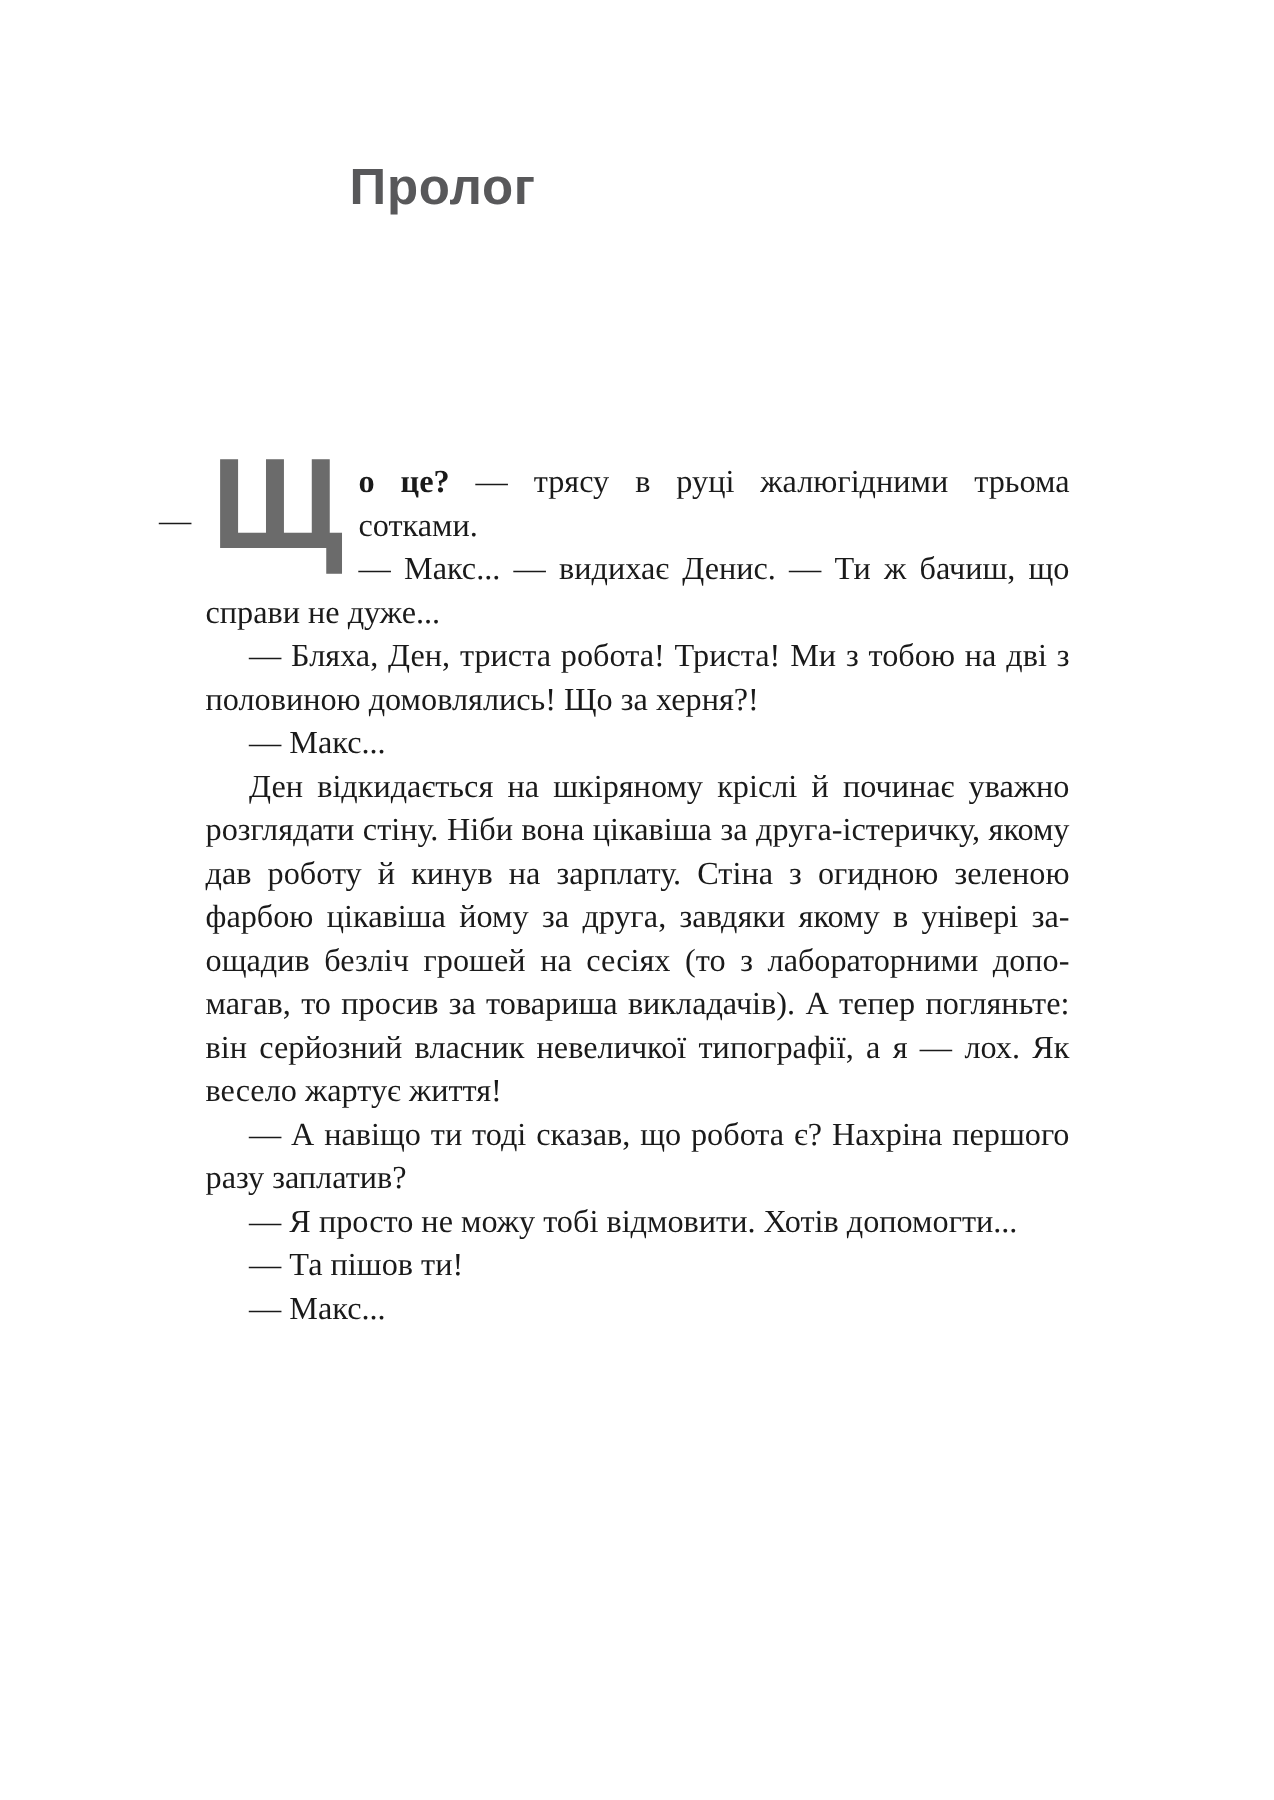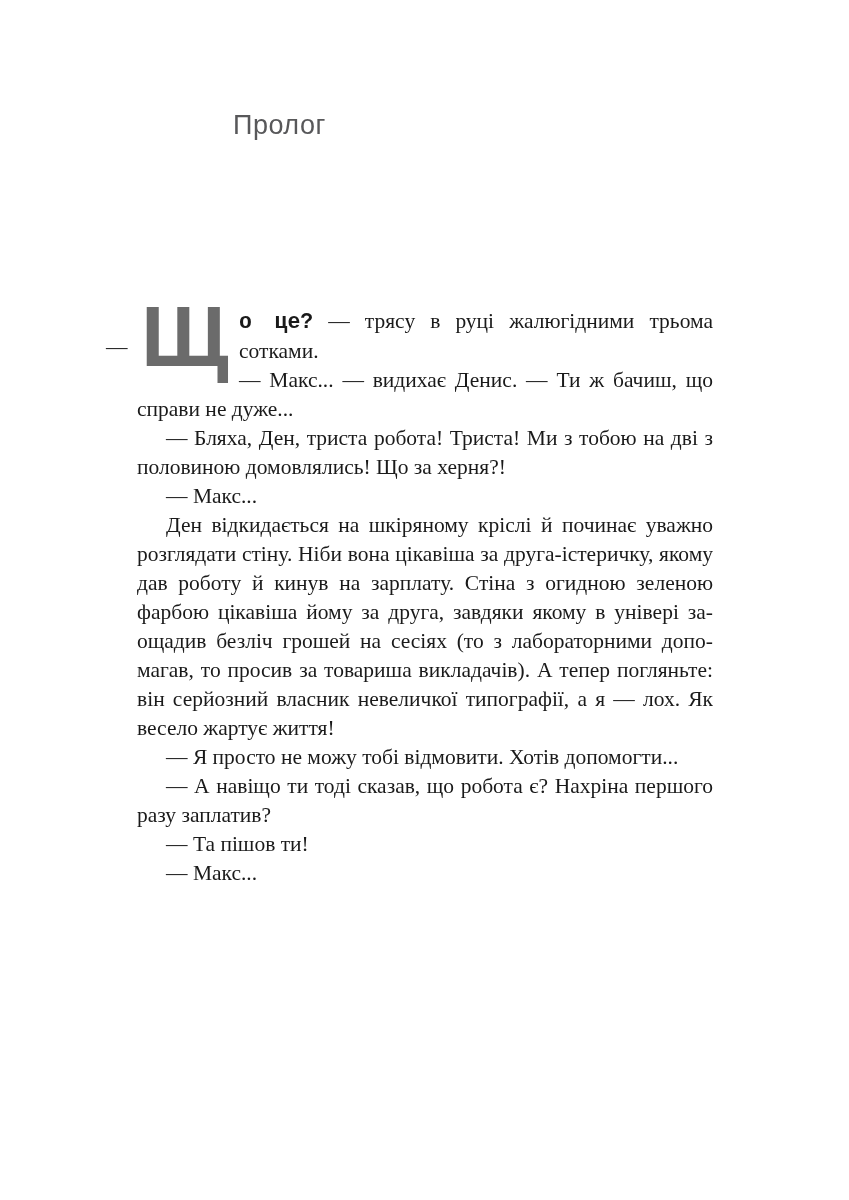--- a/index.html
+++ b/index.html
@@ -13,22 +13,22 @@
     height: 1200px;
     background: #ffffff;
     overflow: hidden;
   }
   .chapter-heading {
     position: absolute;
     left: 233px;
     top: 110px;
     margin: 0;
     font-family: "Liberation Sans", "DejaVu Sans", sans-serif;
-    font-weight: normal;
-    font-size: 27px;
+    font-weight: bold;
+    font-size: 34px;
     line-height: 30px;
     color: #58585a;
     letter-spacing: 0.5px;
   }
   .text-block {
     position: absolute;
     left: 137px;
     top: 307px;
     width: 576px;
     font-family: "Liberation Serif", "DejaVu Serif", serif;
@@ -67,21 +67,20 @@
     left: -31px;
     top: 26px;
     text-indent: 0;
     font-family: "Liberation Serif", "DejaVu Serif", serif;
     font-size: 21.5px;
     line-height: 29px;
     color: #1a1a1a;
   }
   .lead-bold {
     font-weight: bold;
-    font-family: Liberation Mono, monospace;
   }
 </style>
 </head>
 <body>
 
 <div class="page">
 
   <h1 class="chapter-heading">Пролог</h1>
 
   <div class="text-block">
@@ -91,19 +90,19 @@
     <p class="no-indent">
       <span class="dropcap-box">
           <span class="dropcap-glyph">Щ</span>
         </span><b class="lead-bold">о це?</b><span> — трясу в руці жалюгідними трьома сотками.</span>
     </p>
 
     <p class="no-indent">— Макс... — видихає Денис. — Ти ж бачиш, що справи не дуже...</p>
     <p>— Бляха, Ден, триста робота! Триста! Ми з тобою на дві з половиною домовлялись! Що за херня?!</p>
     <p>— Макс...</p>
     <p>Ден відкидається на шкіряному кріслі й починає уважно розглядати стіну. Ніби вона цікавіша за друга-істеричку, яко­му дав роботу й кинув на зарплату. Стіна з огидною зеленою фарбою цікавіша йому за друга, завдяки якому в універі за­ощадив безліч грошей на сесіях (то з лабораторними допо­магав, то просив за товариша викладачів). А тепер поглянь­те: він серйозний власник невеличкої типографії, а я — лох. Як весело жартує життя!</p>
+    <p>— А навіщо ти тоді сказав, що робота є? Нахріна першо­го разу заплатив?</p>
     <p>— Я просто не можу тобі відмовити. Хотів допомогти...</p>
-    <p>— А навіщо ти тоді сказав, що робота є? Нахріна першо­го разу заплатив?</p>
     <p>— Та пішов ти!</p>
     <p>— Макс...</p>
 
   </div>
 </div>
 
 </body></html>

